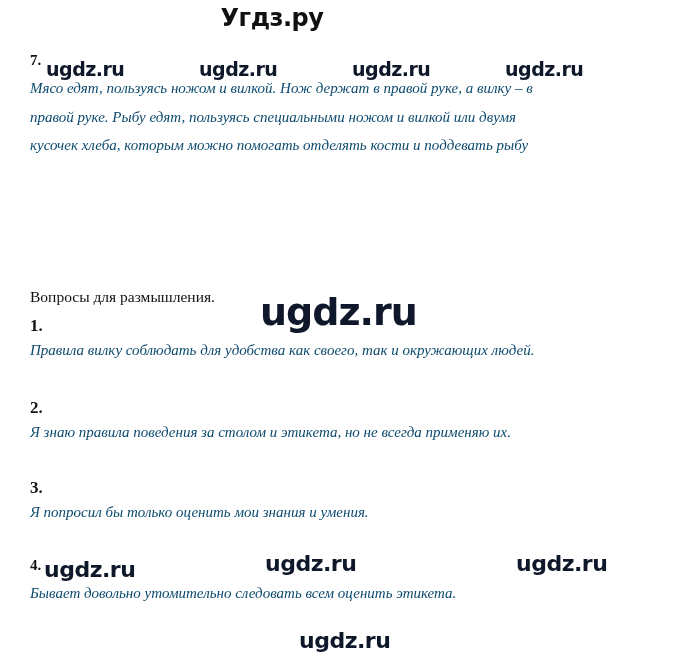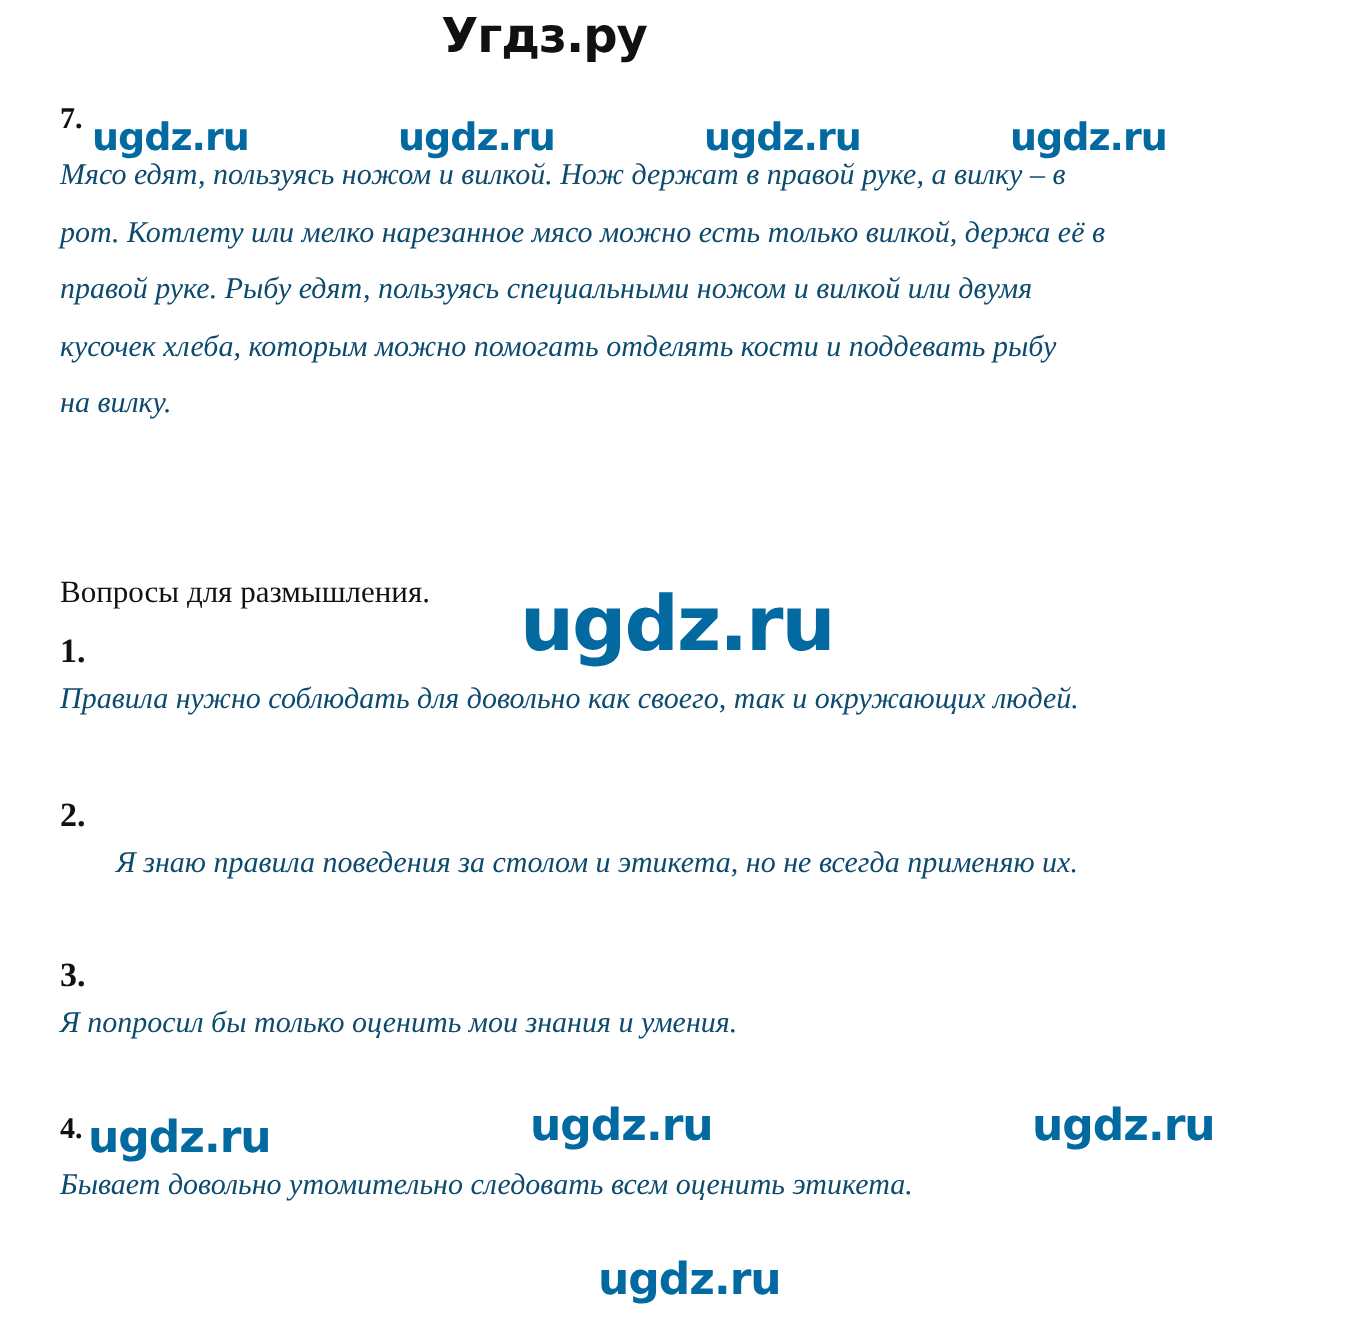--- a/index.html
+++ b/index.html
@@ -11,21 +11,21 @@
   }
   .serif { font-family: "Liberation Serif", serif; font-size: 15px; color: #0c4a6e; font-style: italic; }
   .para {
     position: absolute; left: 30px; top: 74px; width: 640px;
     line-height: 28.5px; margin: 0;
   }
   .para span { display: block; white-space: nowrap; }
   .num { position: absolute; font-family: "Liberation Serif", serif; font-weight: bold; font-size: 17px; color: #111; }
   .num-small { font-size: 15px; }
   .wm {
-    position: absolute; font-family: "DejaVu Sans", sans-serif; font-weight: bold; color: #0369a1;
+    position: absolute; font-family: "DejaVu Sans", sans-serif; font-weight: bold; color: #0f172a;
     letter-spacing: -0.5px;
   }
   .wm-sm { font-size: 19px; }
   .wm-md { font-size: 22px; }
   .wm-lg { font-size: 38px; letter-spacing: -1px; }
   .heading { position: absolute; left: 30px; top: 288px; font-family: "Liberation Serif", serif; font-weight: normal; font-size: 15.5px; color: #111; }
   .answer { position: absolute; left: 30px; white-space: nowrap; }
 </style>
 </head>
 <body>
@@ -33,34 +33,32 @@
 <div class="site-title">Угдз.ру</div>
 
 <div class="num num-small" style="left:30px; top:52px;">7.</div>
 <div class="wm wm-sm" style="left:46px; top:58px;">ugdz.ru</div>
 <div class="wm wm-sm" style="left:199px; top:58px;">ugdz.ru</div>
 <div class="wm wm-sm" style="left:352px; top:58px;">ugdz.ru</div>
 <div class="wm wm-sm" style="left:505px; top:58px;">ugdz.ru</div>
 
 <p class="para serif">
   <span>Мясо едят, пользуясь ножом и вилкой. Нож держат в правой руке, а вилку – в</span>
-  <span>рот. Котлету или мелко нарезанное мясо можно есть только вилкой, держа её в</span>
   <span>правой руке. Рыбу едят, пользуясь специальными ножом и вилкой или двумя</span>
   <span>кусочек хлеба, которым можно помогать отделять кости и поддевать рыбу</span>
-  <span>на вилку.</span>
 </p>
 
 <div class="heading">Вопросы для размышления.</div>
 <div class="wm wm-lg" style="left:260px; top:290px;">ugdz.ru</div>
 
 <div class="num" style="left:30px; top:316px;">1.</div>
-<div class="answer serif" style="top:342px;">Правила нужно соблюдать для довольно как своего, так и окружающих людей.</div>
+<div class="answer serif" style="top:342px;">Правила вилку соблюдать для удобства как своего, так и окружающих людей.</div>
 
 <div class="num" style="left:30px; top:398px;">2.</div>
-<div class="answer serif" style="top:424px;margin-left:28px;">Я знаю правила поведения за столом и этикета, но не всегда применяю их.</div>
+<div class="answer serif" style="top:424px;">Я знаю правила поведения за столом и этикета, но не всегда применяю их.</div>
 
 <div class="num" style="left:30px; top:478px;">3.</div>
 <div class="answer serif" style="top:504px;">Я попросил бы только оценить мои знания и умения.</div>
 
 <div class="num num-small" style="left:30px; top:557px;">4.</div>
 <div class="wm wm-md" style="left:44px; top:557px;">ugdz.ru</div>
 <div class="wm wm-md" style="left:265px; top:551px;">ugdz.ru</div>
 <div class="wm wm-md" style="left:516px; top:551px;">ugdz.ru</div>
 <div class="answer serif" style="top:585px;">Бывает довольно утомительно следовать всем оценить этикета.</div>
 

